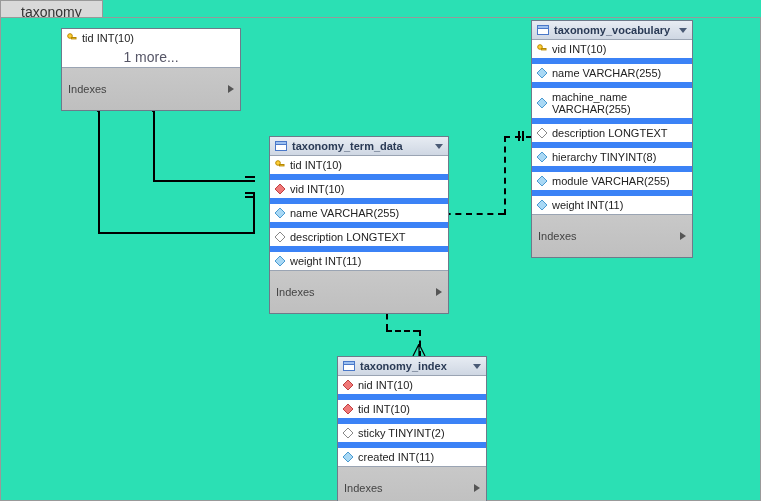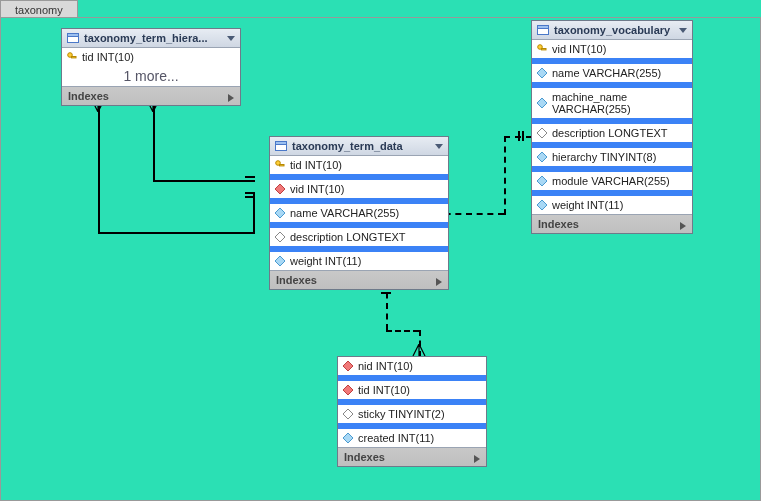--- a/index.html
+++ b/index.html
@@ -11,23 +11,23 @@
     height: 501px;
     position: relative;
     overflow: hidden;
   }
   .tab {
     position: absolute;
     top: 0; left: 0;
     background: #d9d9d9;
     border: 1px solid #999;
     border-bottom: none;
-    padding: 3px 14px;
+    padding: 3px 20px;
     color: #333;
-    font-size: 11px;
+    font-size: 14px;
   }
   .canvas {
     position: absolute;
     top: 17px; left: 0;
     width: 761px; height: 484px;
     border: 1px solid #999;
     background: #2be0b4;
   }
   .table {
     position: absolute;
@@ -76,25 +76,24 @@
   .key-icon svg, .dia-icon svg { width: 10px; height: 10px; display: block; }
   .more {
     text-align: center;
     color: #556;
     font-size: 14px;
     padding: 2px 0;
   }
   .footer {
     background: linear-gradient(#c8c8c8, #bfbfbf);
     border-top: 1px solid #9aa4b3;
-    padding: 3px 6px;
+    padding: 15px 6px;
     display: flex;
-    align-items: flex-end;
+    align-items: center;
     color: #444;
-    font-weight: bold;
   }
   .footer .flabel { flex: 1; }
   .footer .rarrow {
     width: 0; height: 0;
     border-top: 4px solid transparent;
     border-bottom: 4px solid transparent;
     border-left: 6px solid #555;
   }
   
   .line, .dline {
@@ -168,30 +167,20 @@
   <div class="crow" style="left:411px; top:326px;">
     <svg viewBox="0 0 14 14">
         <path d="M7 0 L1 12 M7 0 L7 12 M7 0 L13 12" stroke="#000" stroke-width="1.2" fill="none"></path>
       </svg>
   </div>
 
   <div class="tick" style="left:380px; top:270px; width:10px; height:2px;"></div>
   <div class="tick" style="left:380px; top:274px; width:10px; height:2px;"></div>
 
   <div class="table t-hier">
-    <div class="table-header">
-      <span class="hicon">
-        <svg viewBox="0 0 12 12">
-            <rect x="0.5" y="1.5" width="11" height="9" fill="#fff" stroke="#4a78c8"></rect>
-            <rect x="0.5" y="1.5" width="11" height="3" fill="#9cc0f0" stroke="#4a78c8"></rect>
-          </svg>
-      </span>
-      <span class="title">taxonomy_term_hiera...</span>
-      <span class="caret"></span>
-    </div>
     <div class="rows">
       <div class="row">
         <span class="icon key-icon">
           <svg viewBox="0 0 10 10">
               <circle cx="3" cy="3" r="2.3" fill="#ffcf3a" stroke="#b88900"></circle>
               <rect x="4.5" y="4.5" width="4.5" height="1.4" fill="#ffcf3a" stroke="#b88900"></rect>
             </svg>
         </span>
         <span>tid INT(10)</span>
       </div>
@@ -335,20 +324,30 @@
         <span>weight INT(11)</span>
       </div>
     </div>
     <div class="footer">
       <span class="flabel">Indexes</span>
       <span class="rarrow"></span>
     </div>
   </div>
 
   <div class="table t-index">
+    <div class="table-header">
+      <span class="hicon">
+        <svg viewBox="0 0 12 12">
+            <rect x="0.5" y="1.5" width="11" height="9" fill="#fff" stroke="#4a78c8"></rect>
+            <rect x="0.5" y="1.5" width="11" height="3" fill="#9cc0f0" stroke="#4a78c8"></rect>
+          </svg>
+      </span>
+      <span class="title">taxonomy_index</span>
+      <span class="caret"></span>
+    </div>
     <div class="rows">
       <div class="row">
         <span class="icon dia-icon">
           <svg viewBox="0 0 10 10">
               <path d="M5 0 L10 5 L5 10 L0 5 Z" fill="#f07878" stroke="#c04040"></path>
             </svg>
         </span>
         <span>nid INT(10)</span>
       </div>
       <div class="row">

